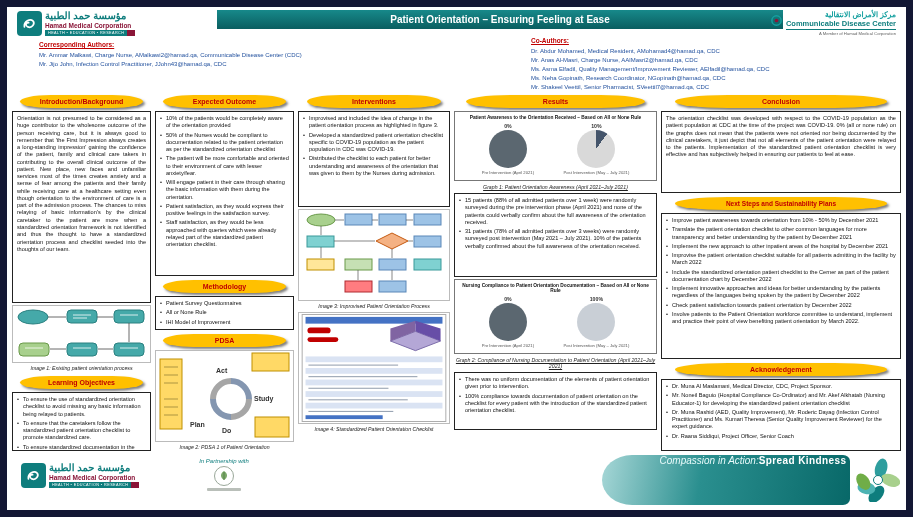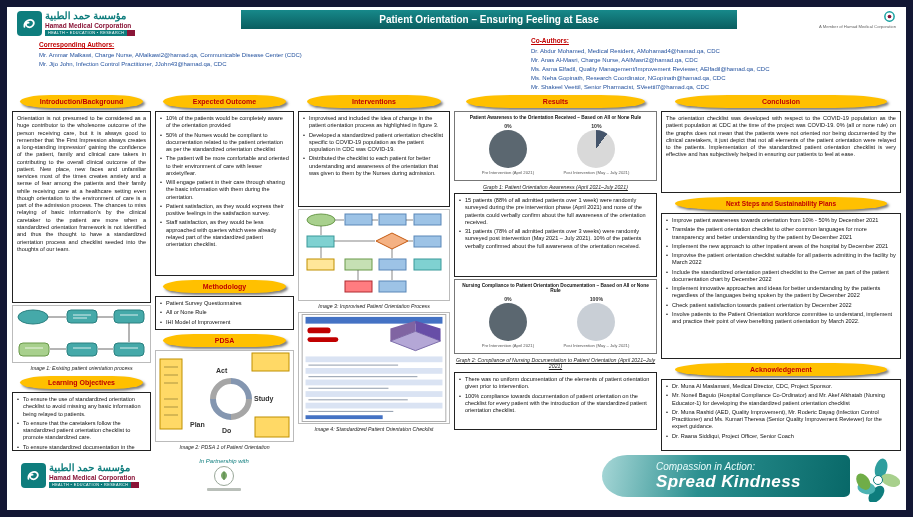--- a/index.html
+++ b/index.html
@@ -1,23 +1,23 @@
 <!DOCTYPE html>
 <html><head>
 <meta charset="utf-8">
 <style>
   *{margin:0;padding:0;box-sizing:border-box;}
   body{width:913px;height:517px;background:#131734;font-family:"Liberation Sans",sans-serif;position:relative;overflow:hidden;}
   .poster{position:absolute;left:7px;top:7px;width:899px;height:503px;background:#fff;overflow:hidden;}
 
   
   .header{position:relative;height:86px;}
-  .title-bar{position:absolute;left:210px;top:3px;width:496px;height:19px;
+  .title-bar{position:absolute;left:210px;top:3px;width:566px;height:19px;
     background:linear-gradient(180deg,#17898a,#0a5e60);color:#fff;font-weight:bold;font-size:10px;
-    display:flex;align-items:center;justify-content:center;margin-left:24px;}
+    display:flex;align-items:center;justify-content:center;}
   .hmc-logo{display:flex;gap:3px;align-items:flex-start;}
   .hmc-top{position:absolute;left:10px;top:4px;}
   .hmc-icon{width:25px;height:25px;background:#0e7d7d;border-radius:4px;display:flex;align-items:center;justify-content:center;}
   .hmc-ar{color:#0e7d7d;font-size:10px;font-weight:bold;line-height:1.05;}
   .hmc-en{color:#8a1538;font-size:6.5px;font-weight:bold;line-height:1.1;}
   .hmc-tag{display:flex;align-items:stretch;margin-top:1px;}
   .hmc-tagtxt{background:#0e7d7d;color:#fff;font-size:3.8px;letter-spacing:.4px;padding:1px 3px;}
   .hmc-maroon{width:8px;background:#8a1538;}
   .cdc-logo{position:absolute;right:10px;top:3px;text-align:right;}
   .cdc-row{display:flex;gap:3px;justify-content:flex-end;align-items:center;}
@@ -55,26 +55,26 @@
   .pie-sub{font-size:4.2px;color:#555;margin-top:2px;text-align:center;}
 
   
   .footer{position:relative;height:56px;}
   .hmc-foot{position:absolute;left:14px;top:10px;}
   .partner{position:absolute;left:182px;top:5px;text-align:center;width:70px;}
   .partner-label{color:#0e7d7d;font-style:italic;font-size:6px;margin-bottom:2px;}
   .partner-logo{width:20px;height:20px;border-radius:50%;border:1.5px solid #9aa89a;margin:0 auto;
     display:flex;align-items:center;justify-content:center;}
   .partner-bar{width:34px;height:3px;background:#b9bfb9;margin:2px auto 0;border-radius:1px;}
-  .swoosh{position:absolute;right:56px;top:2px;width:248px;height:42px;
+  .swoosh{position:absolute;right:56px;top:2px;width:248px;height:50px;
     background:linear-gradient(100deg,#a7d7d7 0%,#2a8f8f 40%,#086868 100%);
     border-radius:60px 14px 14px 60px / 50px 12px 12px 50px;
-    display:flex;flex-direction:column;justify-content:center;align-items:flex-start;padding-left:54px;}
+    display:flex;flex-direction:row;justify-content:center;align-items:flex-start;padding-left:54px;}
   .compassion1{color:#e8fbfb;font-size:10px;font-style:italic;}
-  .compassion2{color:#ffffff;font-size:17px;font-weight:bold;letter-spacing:.4px;font-style:italic;}
+  .compassion2{color:#ffffff;font-size:10px;font-weight:bold;letter-spacing:.4px;}
   .flower{position:absolute;right:6px;top:5px;}
 </style>
 </head>
 <body>
 
 <div class="poster">
 
   <div class="header">
     <div class="hmc-logo hmc-top">
       <div class="hmc-icon">
@@ -93,20 +93,24 @@
     </div>
 
     <div class="title-bar">Patient Orientation – Ensuring Feeling at Ease</div>
 
     <div class="cdc-logo">
       <div class="cdc-row">
         <svg width="13" height="13" viewBox="0 0 14 14">
           <circle cx="7" cy="7" r="5" fill="none" stroke="#15a0a0" stroke-width="1.6"></circle>
           <circle cx="7" cy="7" r="2" fill="#8a1538"></circle>
         </svg>
+        <div>
+          <div class="cdc-ar">مركز الأمراض الانتقالية</div>
+          <div class="cdc-en">Communicable Disease Center</div>
+        </div>
       </div>
       <div class="cdc-member">A Member of Hamad Medical Corporation</div>
     </div>
 
     <div class="corr">
       <div class="auth-label">Corresponding Authors:</div>
       <ul class="auth-list">
           <li>Mr. Ammar Malkawi, Charge Nurse, AMalkawi2@hamad.qa, Communicable Disease Center (CDC)</li>
           <li>Mr. Jijo John, Infection Control Practitioner, JJohn43@hamad.qa, CDC</li>
         </ul>

